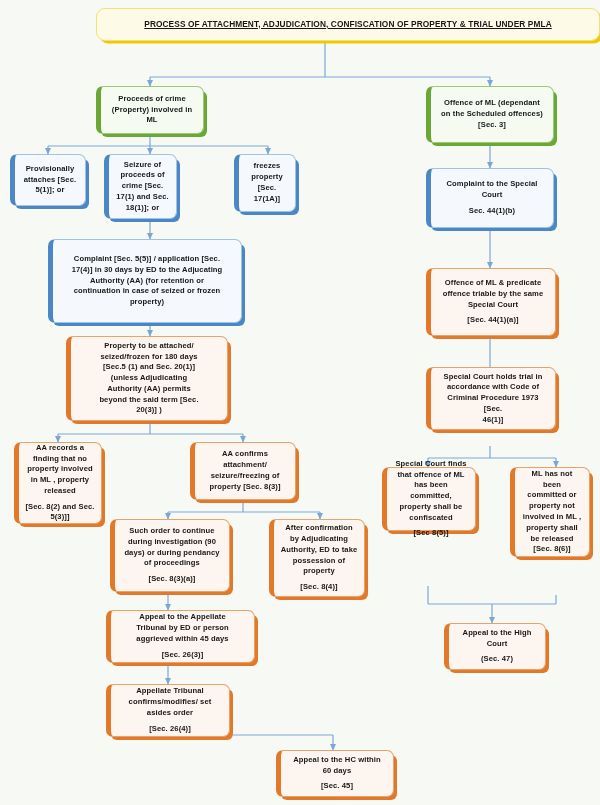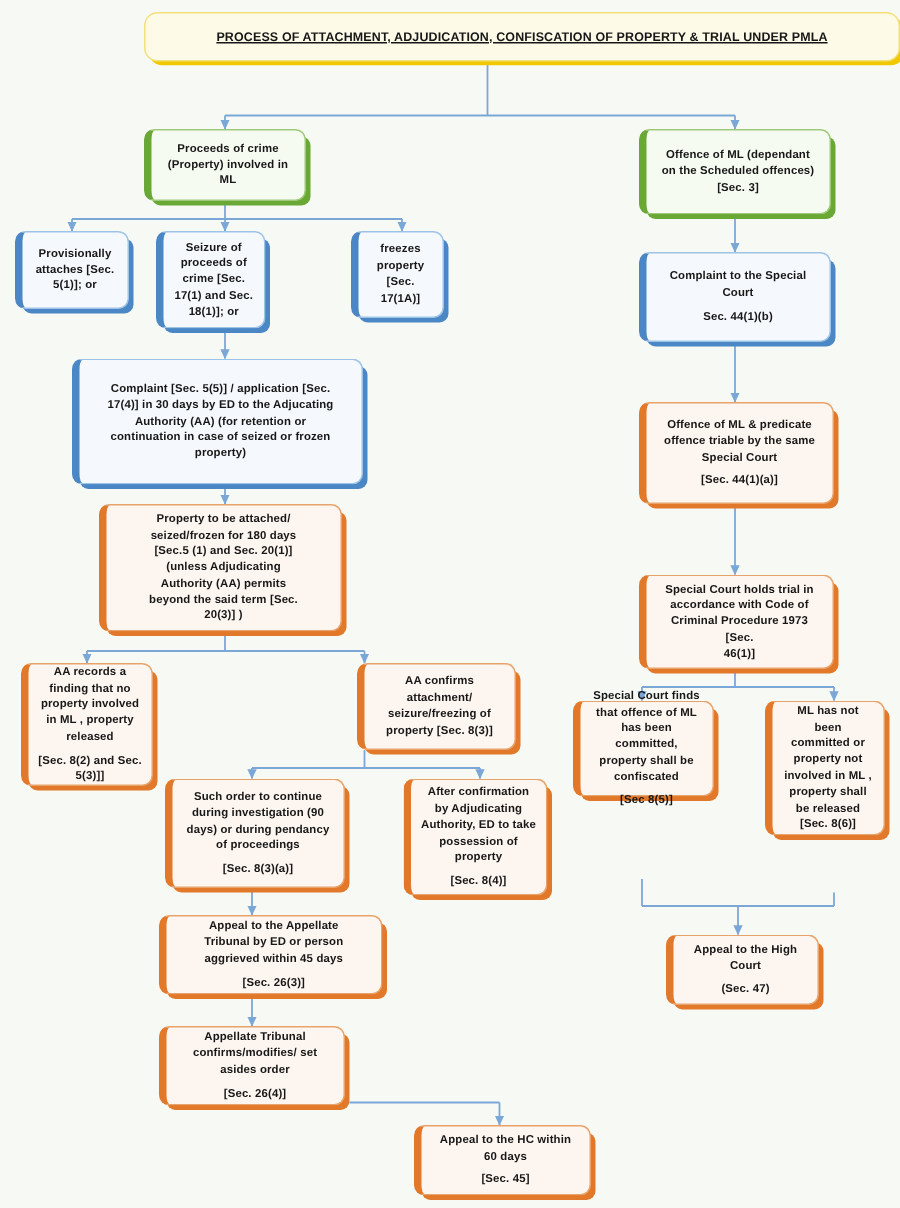--- a/index.html
+++ b/index.html
@@ -222,30 +222,30 @@
       <span class="l">finding that  no</span>
       <span class="l">property involved</span>
       <span class="l">in ML ,  property</span>
       <span class="l">released</span>
       <span class="gap"></span>
       <span class="l">[Sec. 8(2) and Sec.</span>
       <span class="l">5(3)]]</span>
     </span>
   </div>
 
-  <div class="node n-orange" style="left:190px;top:442px;width:106px;height:58px;margin-left:48px;">
+  <div class="node n-orange" style="left:190px;top:442px;width:106px;height:58px;">
     <span class="txt">
       <span class="l">AA confirms</span>
       <span class="l">attachment/</span>
       <span class="l">seizure/freezing of</span>
       <span class="l">property [Sec. 8(3)]</span>
     </span>
   </div>
 
-  <div class="node n-orange" style="left:426px;top:383px;width:130px;height:63px;">
+  <div class="node n-orange" style="left:426px;top:367px;width:130px;height:63px;">
     <span class="txt">
       <span class="l">Special Court holds  trial in</span>
       <span class="l">accordance with Code  of</span>
       <span class="l">Criminal Procedure  1973 [Sec.</span>
       <span class="l">46(1)]</span>
     </span>
   </div>
 
   <div class="node n-orange" style="left:110px;top:519px;width:120px;height:73px;">
     <span class="txt">

